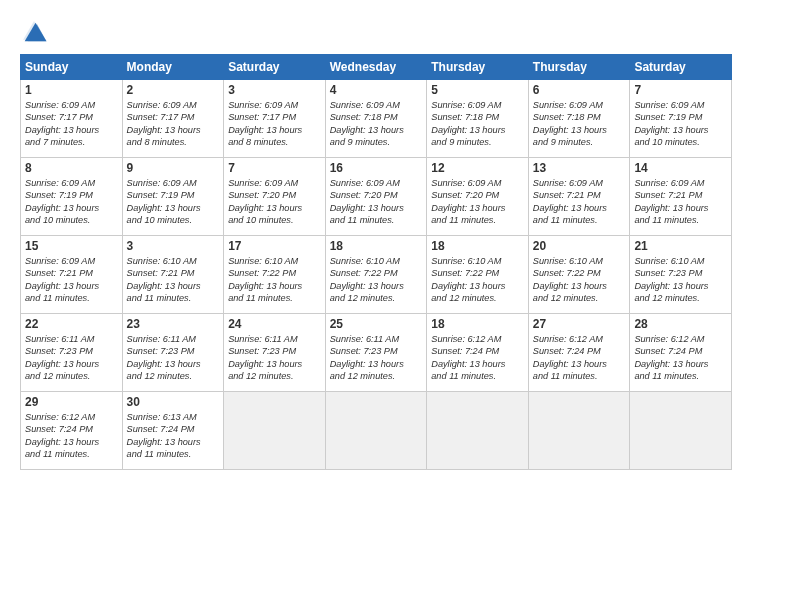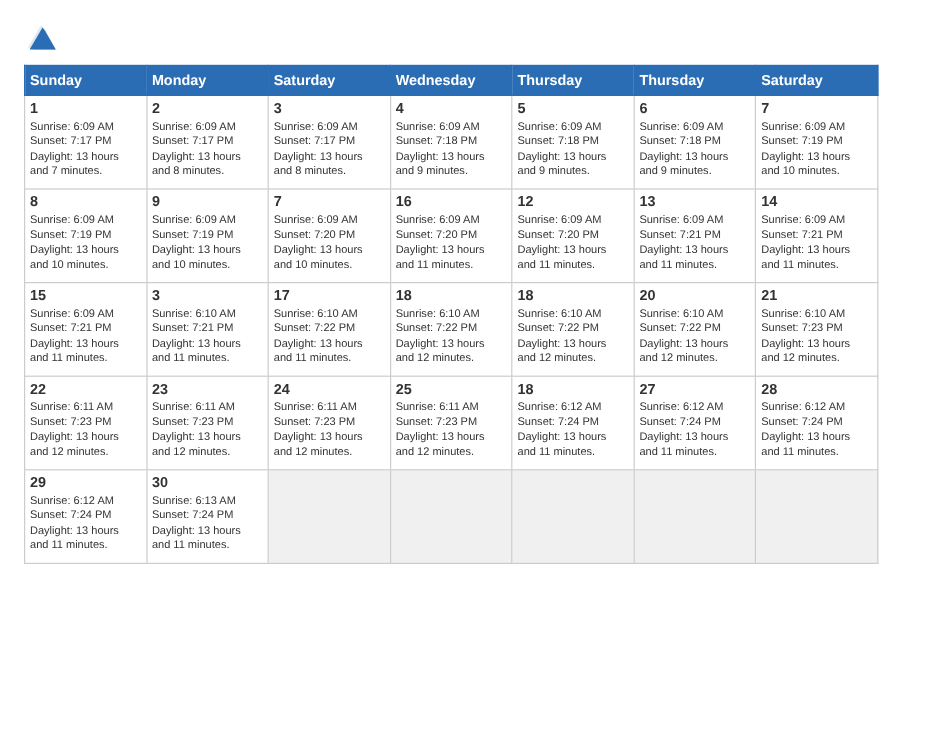--- a/index.html
+++ b/index.html
@@ -86,20 +86,21 @@
       background: #f0f0f0;
     }
     .day-num {
       font-size: 12px;
       font-weight: bold;
       display: block;
       margin-bottom: 2px;
     }
     .cell-text {
       line-height: 1.35;
+      font-style: italic;
     }
   </style>
 </head>
 <body>
 
 <div class="page">
   <div class="header">
     <div class="logo">
       <svg class="logo-icon" viewBox="0 0 36 36">
         <rect x="0" y="0" width="36" height="36" fill="white"></rect>

